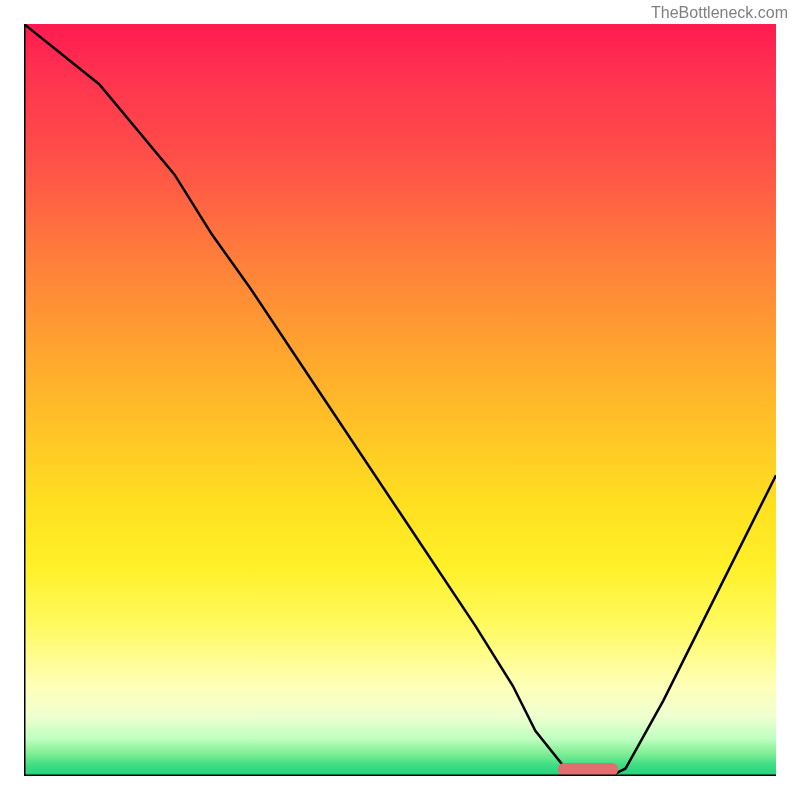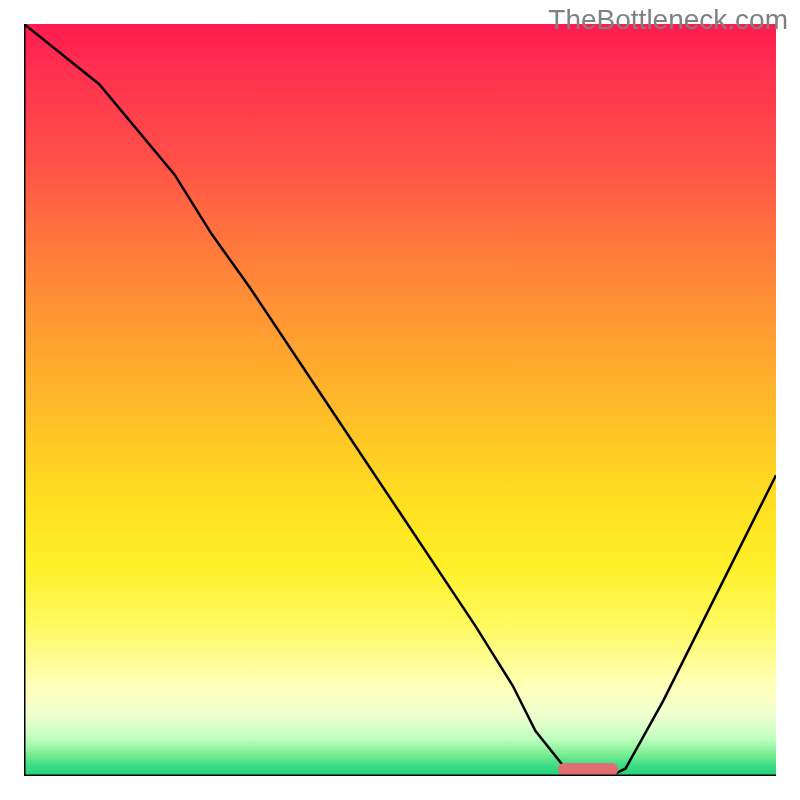--- a/index.html
+++ b/index.html
@@ -8,21 +8,21 @@
     width: 800px;
     height: 800px;
     position: relative;
     font-family: Arial, sans-serif;
     background: #ffffff;
   }
   .watermark {
     position: absolute;
     top: 4px;
     right: 12px;
-    font-size: 28px;
+    font-size: 16px;
     color: #808080;
     font-family: Arial, sans-serif;
     z-index: 10;
   }
   .plot-area {
     position: absolute;
     left: 24px;
     top: 24px;
     width: 752px;
     height: 752px;

